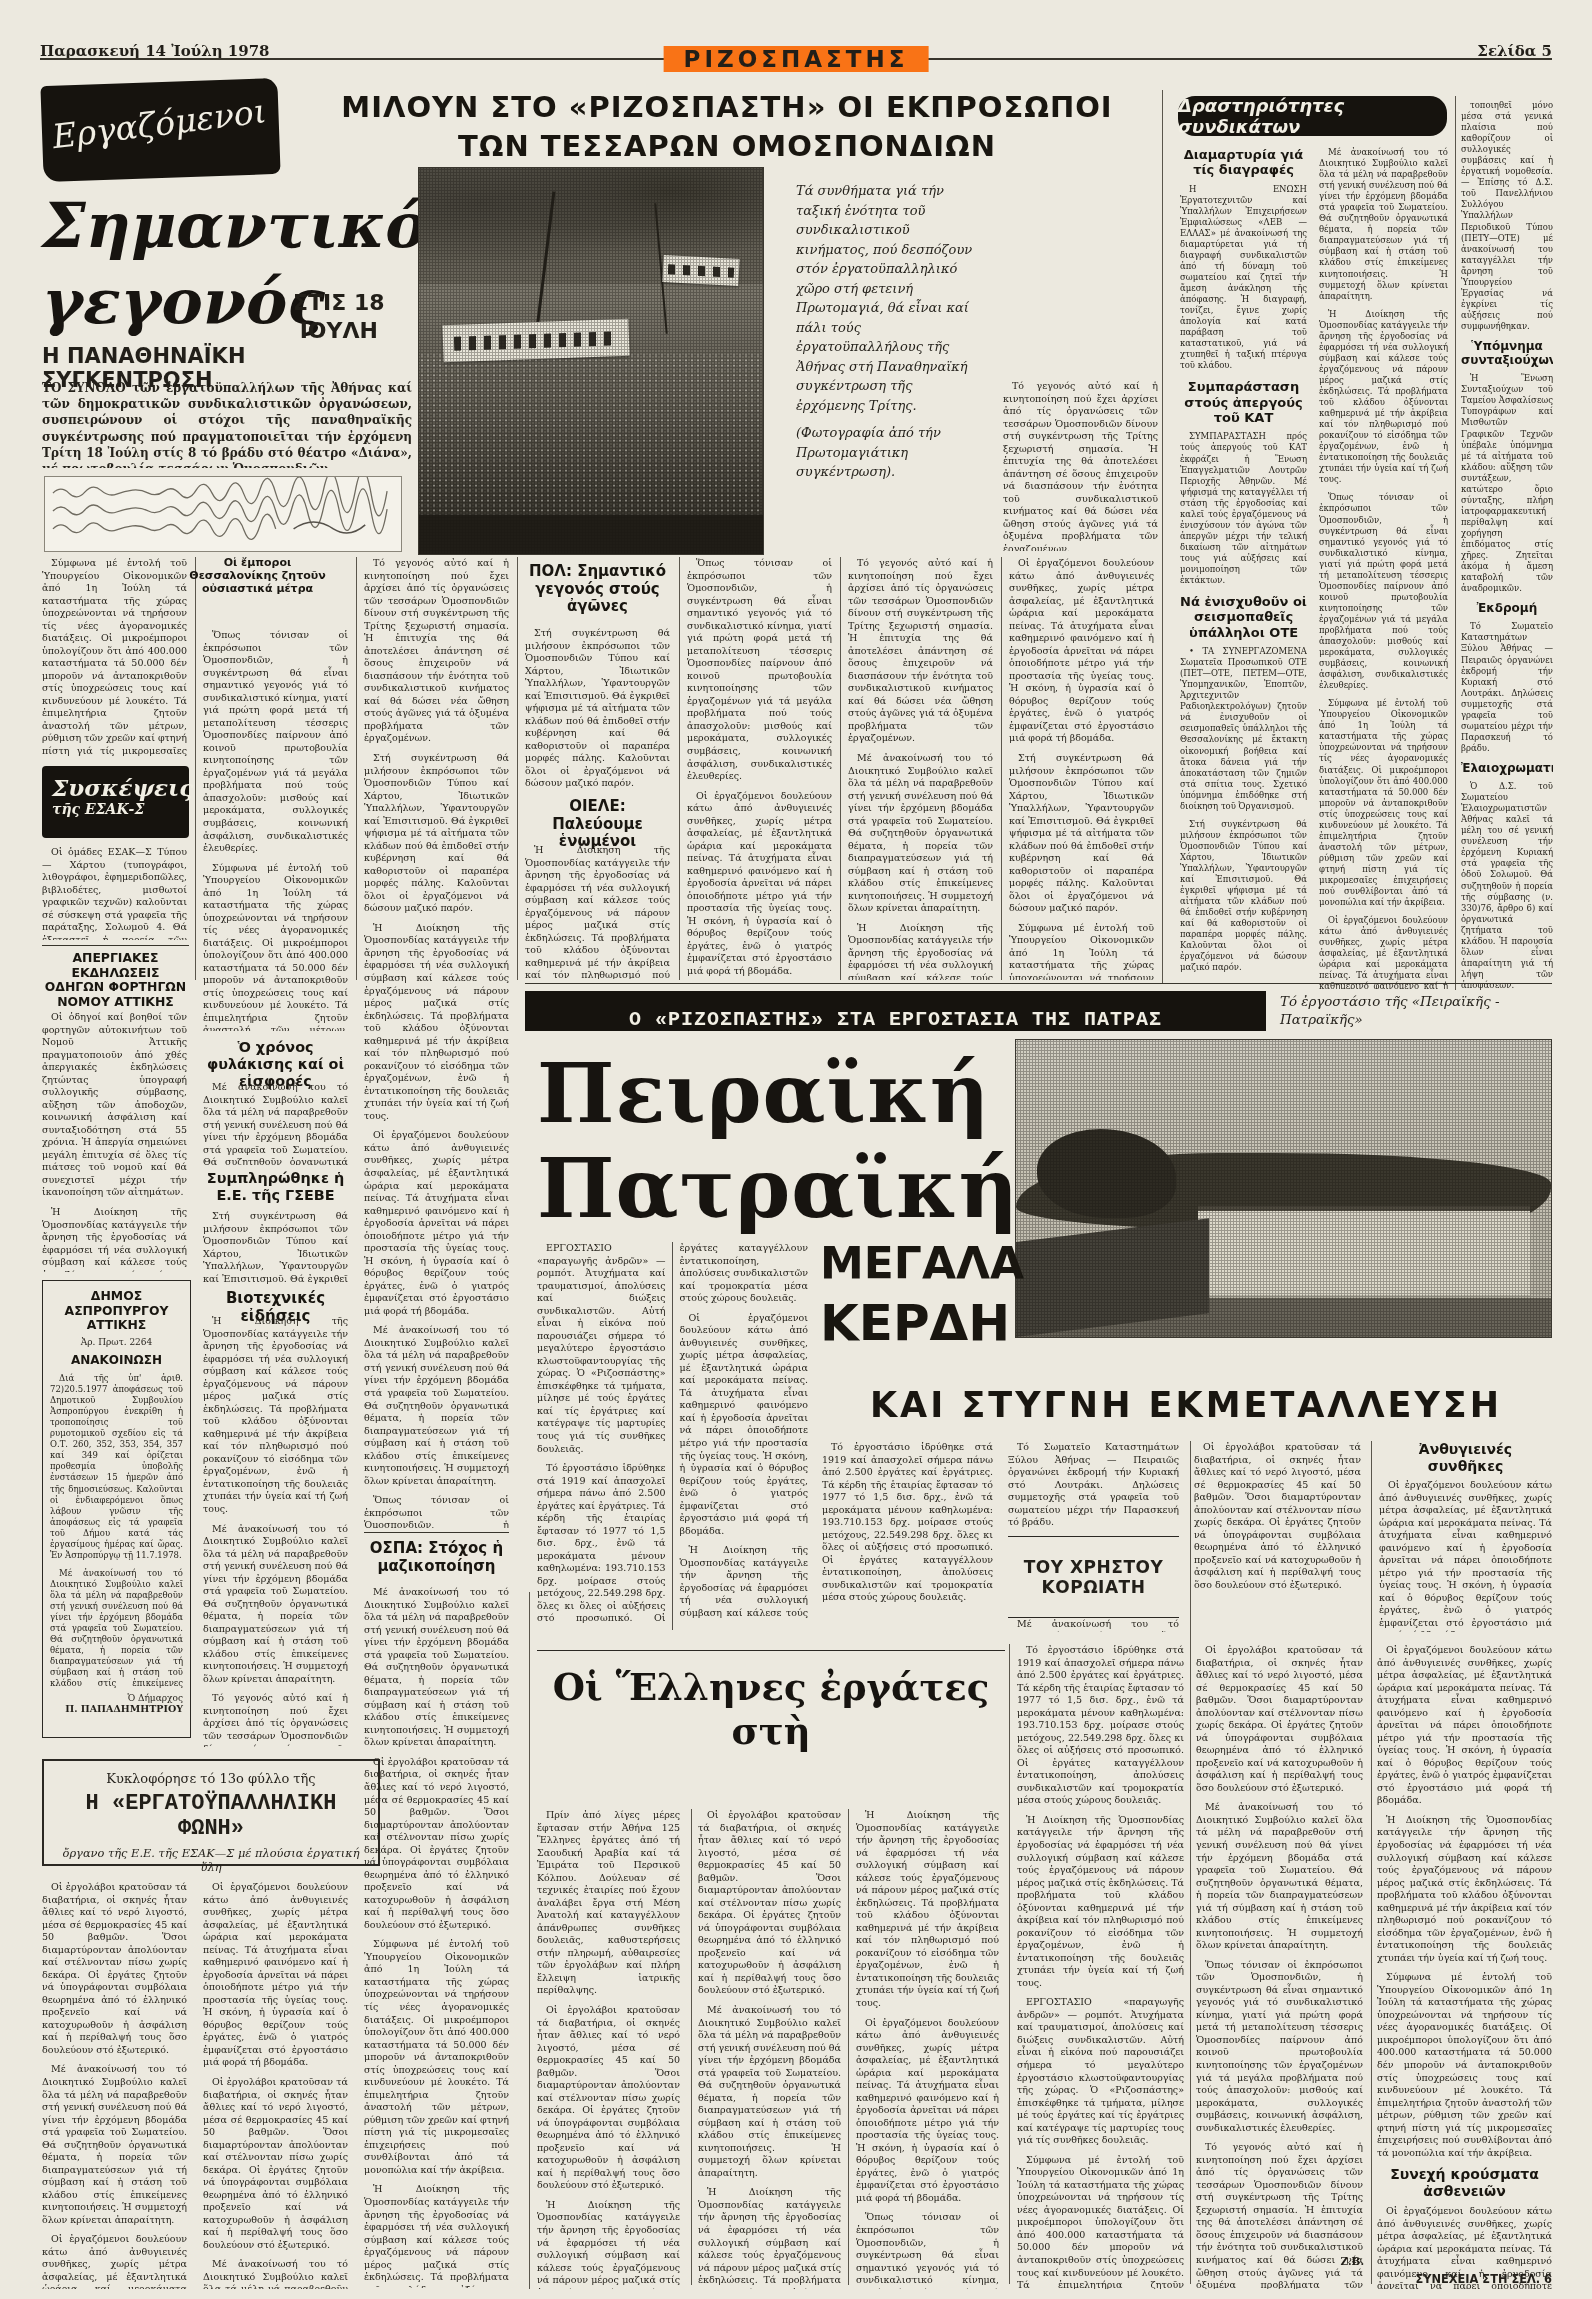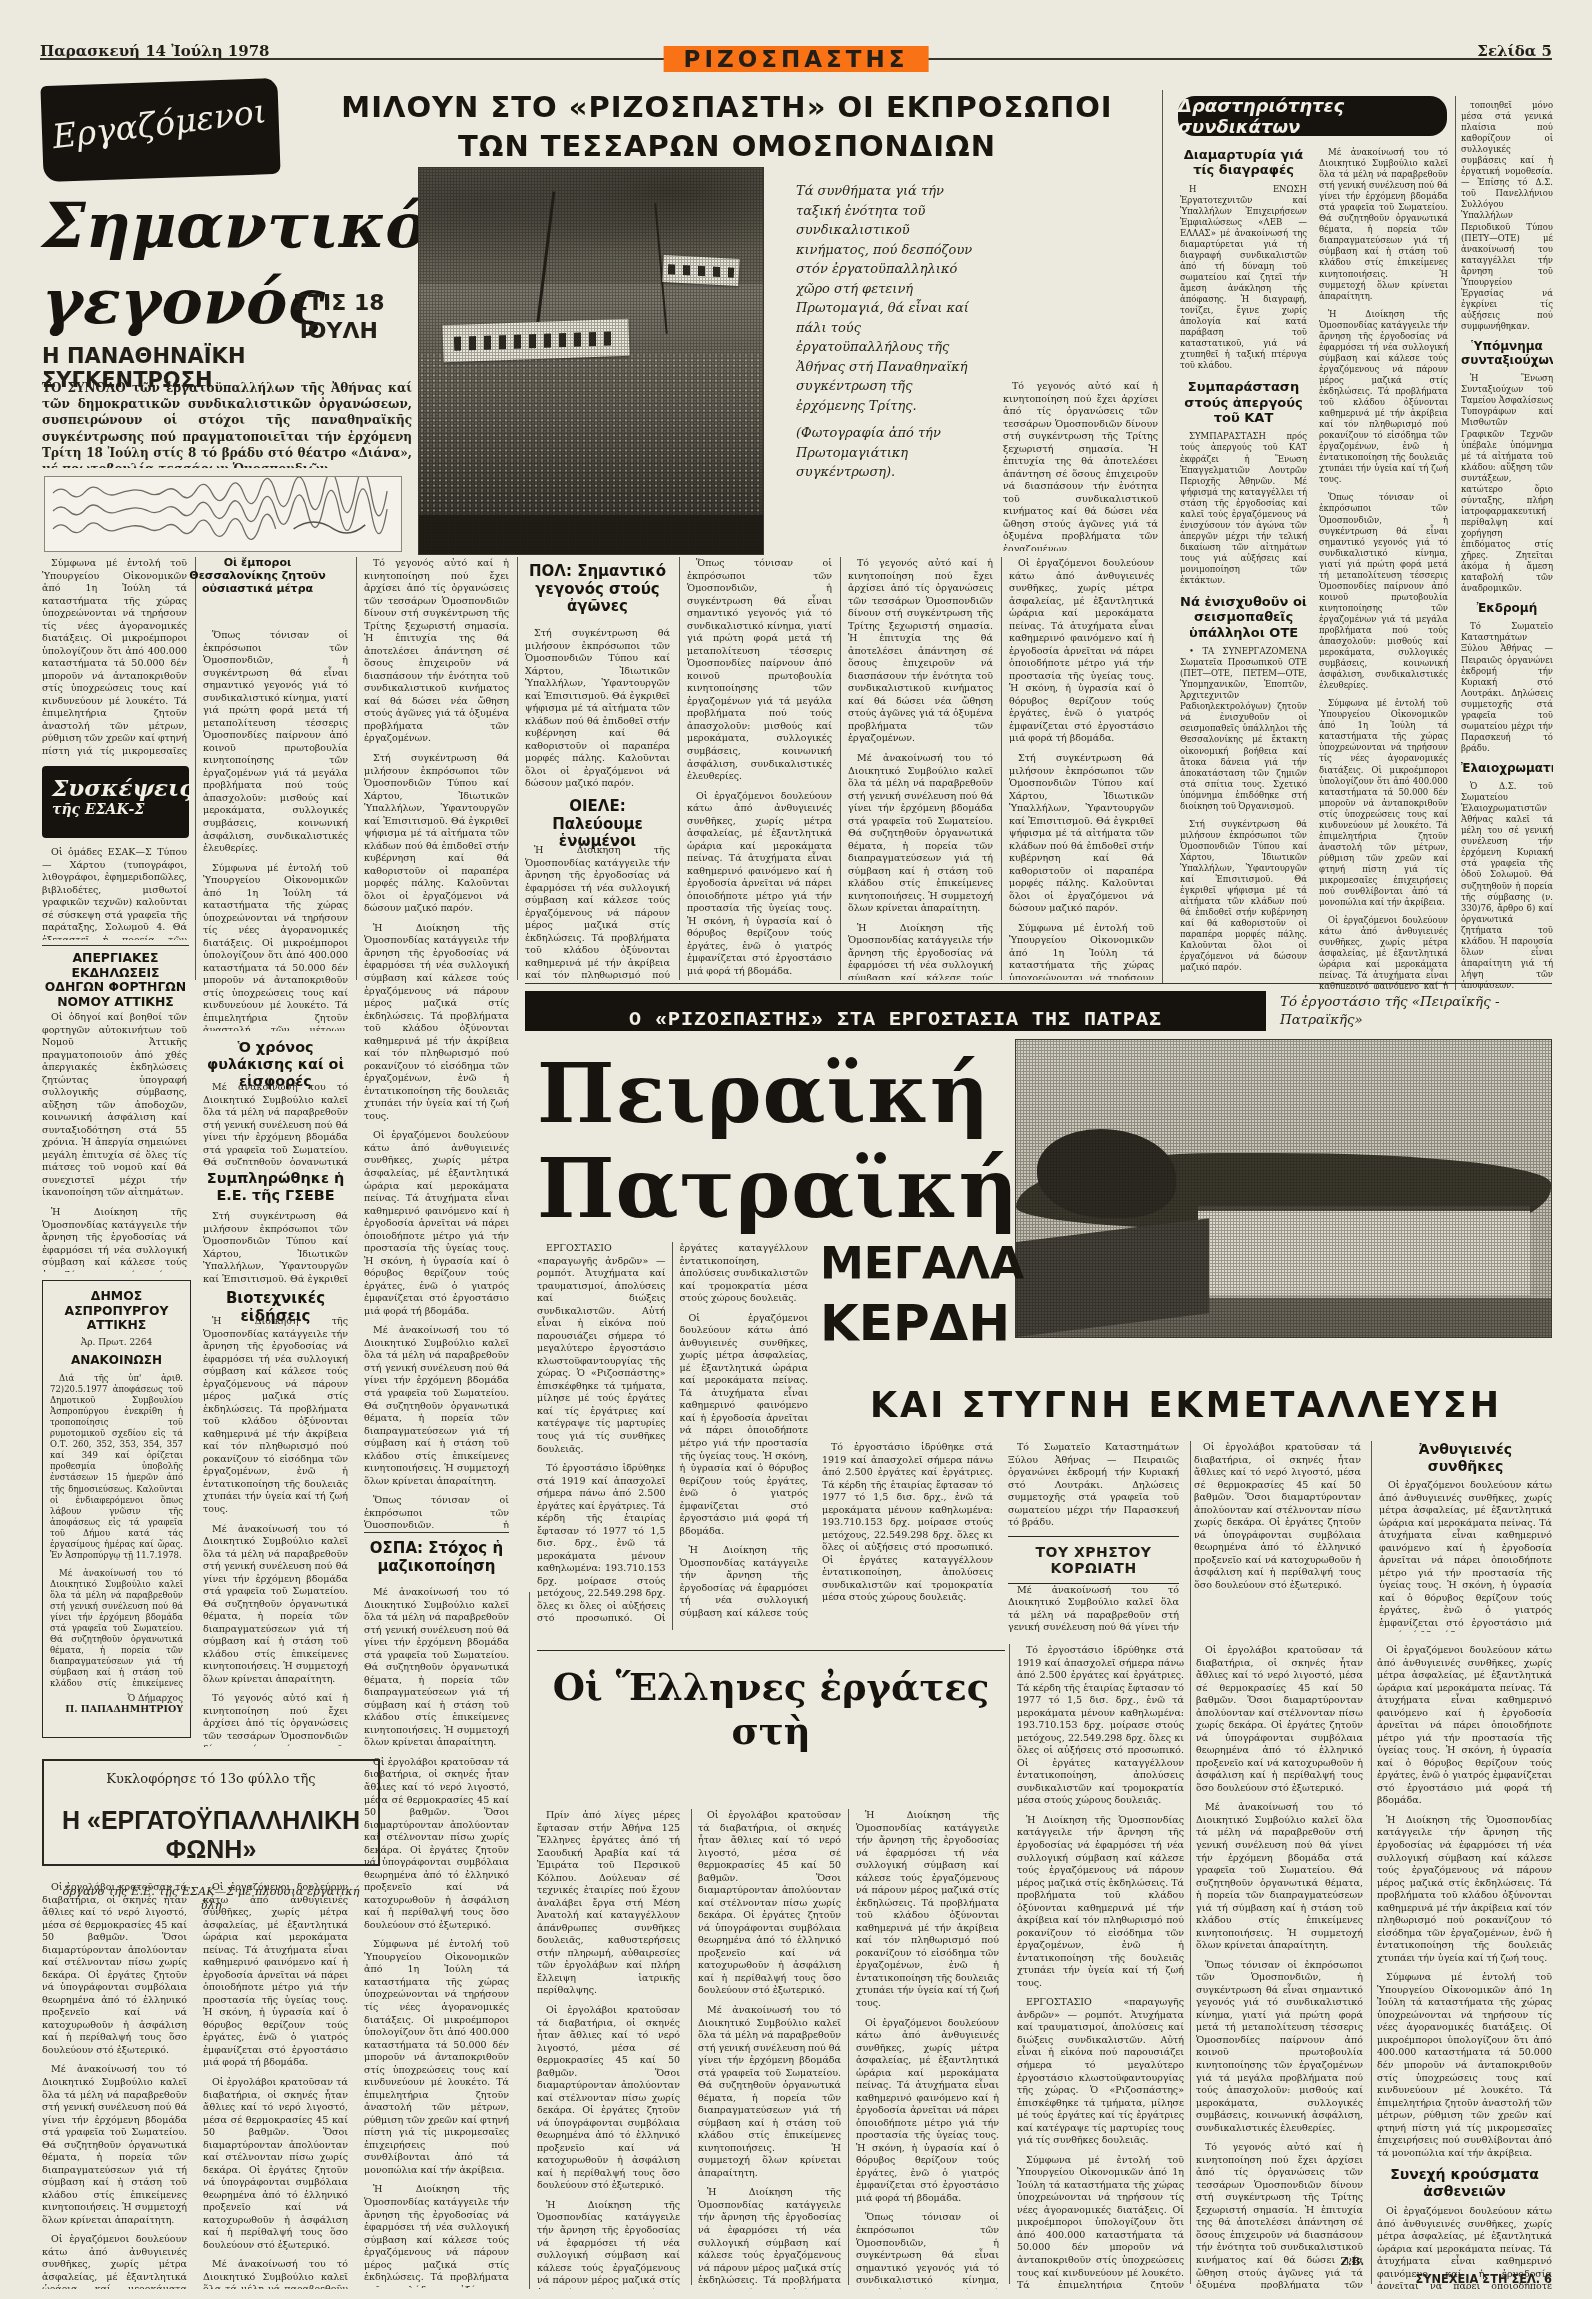--- a/index.html
+++ b/index.html
@@ -17,22 +17,22 @@
   .hline{position:absolute;height:1.5px;background:#38352c}
   .photo{position:absolute;border:1px solid #3a372f;overflow:hidden}
   .dots::after{content:"";position:absolute;inset:0;pointer-events:none;
       background-image:radial-gradient(rgba(25,22,17,.34) 1px,transparent 1.3px);background-size:3px 3px}
   .blackbox{background:#16130e;color:#f1eee3}
   .banner{position:absolute;background:#e9e6da;box-shadow:0 1px 3px rgba(0,0,0,.45)}
   .banner::before{content:"";position:absolute;left:6%;right:6%;top:32%;bottom:30%;
       background:repeating-linear-gradient(90deg,#2e2b24 0 7px,transparent 7px 15px)}
   .speckle{position:absolute;background-image:radial-gradient(rgba(238,235,226,.85) 1px,transparent 1.5px);
       background-size:6px 5px;opacity:.5}
-  .byline{border-top:1.2px solid #2b2823;border-bottom:1.2px solid #2b2823;padding:7px 2px;margin:0 0;
-      text-align:center;font-family:"DejaVu Sans","Liberation Sans",sans-serif;font-weight:bold;font-size:14px;letter-spacing:0.5px}
+  .byline{border-top:1.2px solid #2b2823;border-bottom:1.2px solid #2b2823;padding:20px 2px;margin:0 0;
+      text-align:center;font-family:"DejaVu Sans","Liberation Sans",sans-serif;font-weight:bold;font-size:17px;letter-spacing:0.5px}
   .serifhead{font-family:"DejaVu Serif","Liberation Serif",serif;font-weight:bold;color:#171410}
 </style>
 </head>
 <body>
 
 <div class="page">
 
   <div class="abs" style="left:40px;top:42px;font-size:15px;font-weight:bold">Παρασκευή 14 Ἰούλη 1978</div>
   <div class="hline" style="left:40px;top:58px;width:1512px"></div>
   <div class="abs" style="left:50%;transform:translateX(-50%);top:46px;background:#f97316;padding:0 20px;font-family:'DejaVu Sans',sans-serif;font-weight:bold;font-size:23px;letter-spacing:4px">ΡΙΖΟΣΠΑΣΤΗΣ</div>
@@ -165,21 +165,21 @@
     <div class="tin sm" style="height:316px;overflow:hidden">
       <p>Διά τῆς ὑπ' ἀριθ. 72)20.5.1977 ἀποφάσεως τοῦ Δημοτικοῦ Συμβουλίου Ἀσπροπύργου ἐνεκρίθη ἡ τροποποίησις τοῦ ρυμοτομικοῦ σχεδίου εἰς τά Ο.Τ. 260, 352, 353, 354, 357 καί 349 καί ὁρίζεται προθεσμία ὑποβολῆς ἐνστάσεων 15 ἡμερῶν ἀπό τῆς δημοσιεύσεως. Καλοῦνται οἱ ἐνδιαφερόμενοι ὅπως λάβουν γνῶσιν τῆς ἀποφάσεως εἰς τά γραφεῖα τοῦ Δήμου κατά τάς ἐργασίμους ἡμέρας καί ὥρας. Ἐν Ἀσπροπύργῳ τῇ 11.7.1978.</p>
       <p>Μέ ἀνακοίνωσή του τό Διοικητικό Συμβούλιο καλεῖ ὅλα τά μέλη νά παραβρεθοῦν στή γενική συνέλευση πού θά γίνει τήν ἐρχόμενη βδομάδα στά γραφεῖα τοῦ Σωματείου. Θά συζητηθοῦν ὀργανωτικά θέματα, ἡ πορεία τῶν διαπραγματεύσεων γιά τή σύμβαση καί ἡ στάση τοῦ κλάδου στίς ἐπικείμενες κινητοποιήσεις. Ἡ συμμετοχή ὅλων κρίνεται ἀπαραίτητη.</p>
     </div>
     <div style="text-align:right;font-size:9px;margin-top:4px">Ὁ Δήμαρχος</div>
     <div style="text-align:right;font-size:9.5px;font-weight:bold">Π. ΠΑΠΑΔΗΜΗΤΡΙΟΥ</div>
   </div>
 
   <div class="abs" style="left:42px;top:1759px;width:338px;height:107px;border:2px solid #2b2823;padding:10px 8px;text-align:center">
     <div style="font-size:13px">Κυκλοφόρησε τό 13ο φύλλο τῆς</div>
-    <div style="font-family:Liberation Sans, sans-serif;font-weight:bold;font-size:25px;margin:20px 0">Η «ΕΡΓΑΤΟΫΠΑΛΛΗΛΙΚΗ ΦΩΝΗ»</div>
+    <div style="font-family:Liberation Mono, monospace;font-weight:bold;font-size:22px;margin:5px 0">Η «ΕΡΓΑΤΟΫΠΑΛΛΗΛΙΚΗ ΦΩΝΗ»</div>
     <div style="font-style:italic;font-size:11.4px">ὄργανο τῆς Ε.Ε. τῆς ΕΣΑΚ—Σ μέ πλούσια ἐργατική ὕλη</div>
   </div>
   <div class="b" style="left:42px;top:1881px;width:145px;height:408px">
     <p>Οἱ ἐργολάβοι κρατοῦσαν τά διαβατήρια, οἱ σκηνές ἦταν ἄθλιες καί τό νερό λιγοστό, μέσα σέ θερμοκρασίες 45 καί 50 βαθμῶν. Ὅσοι διαμαρτύρονταν ἀπολύονταν καί στέλνονταν πίσω χωρίς δεκάρα. Οἱ ἐργάτες ζητοῦν νά ὑπογράφονται συμβόλαια θεωρημένα ἀπό τό ἑλληνικό προξενεῖο καί νά κατοχυρωθοῦν ἡ ἀσφάλιση καί ἡ περίθαλψή τους ὅσο δουλεύουν στό ἐξωτερικό.</p>
     <p>Μέ ἀνακοίνωσή του τό Διοικητικό Συμβούλιο καλεῖ ὅλα τά μέλη νά παραβρεθοῦν στή γενική συνέλευση πού θά γίνει τήν ἐρχόμενη βδομάδα στά γραφεῖα τοῦ Σωματείου. Θά συζητηθοῦν ὀργανωτικά θέματα, ἡ πορεία τῶν διαπραγματεύσεων γιά τή σύμβαση καί ἡ στάση τοῦ κλάδου στίς ἐπικείμενες κινητοποιήσεις. Ἡ συμμετοχή ὅλων κρίνεται ἀπαραίτητη.</p>
     <p>Οἱ ἐργαζόμενοι δουλεύουν κάτω ἀπό ἀνθυγιεινές συνθῆκες, χωρίς μέτρα ἀσφαλείας, μέ ἐξαντλητικά ὡράρια καί μεροκάματα πείνας. Τά ἀτυχήματα εἶναι καθημερινό φαινόμενο καί ἡ ἐργοδοσία ἀρνεῖται νά πάρει ὁποιοδήποτε μέτρο γιά τήν προστασία τῆς ὑγείας τους. Ἡ σκόνη, ἡ ὑγρασία καί ὁ θόρυβος θερίζουν τούς ἐργάτες, ἐνῶ ὁ γιατρός ἐμφανίζεται στό ἐργοστάσιο μιά φορά τή βδομάδα.</p>
   </div>
 
   <div class="hd" style="left:185px;top:557px;width:145px;font-size:11px">Οἱ ἔμποροι Θεσσαλονίκης ζητοῦν οὐσιαστικά μέτρα</div>
   <div class="b" style="left:203px;top:629px;width:145px;height:402px">

